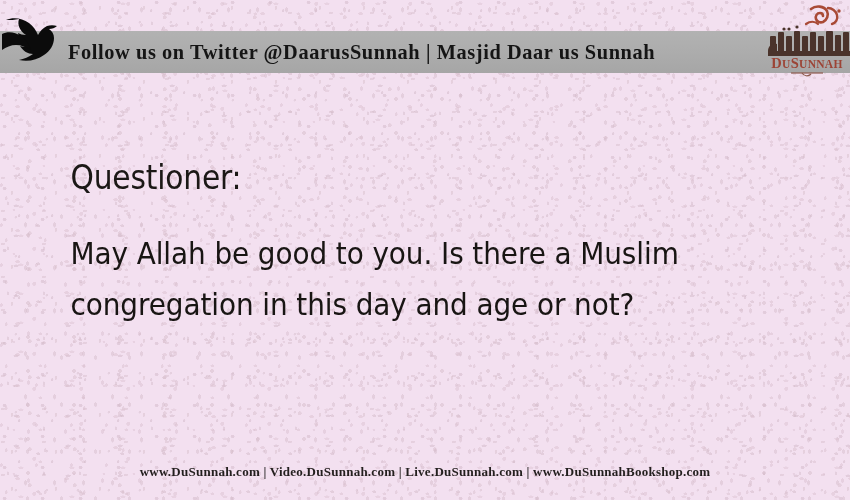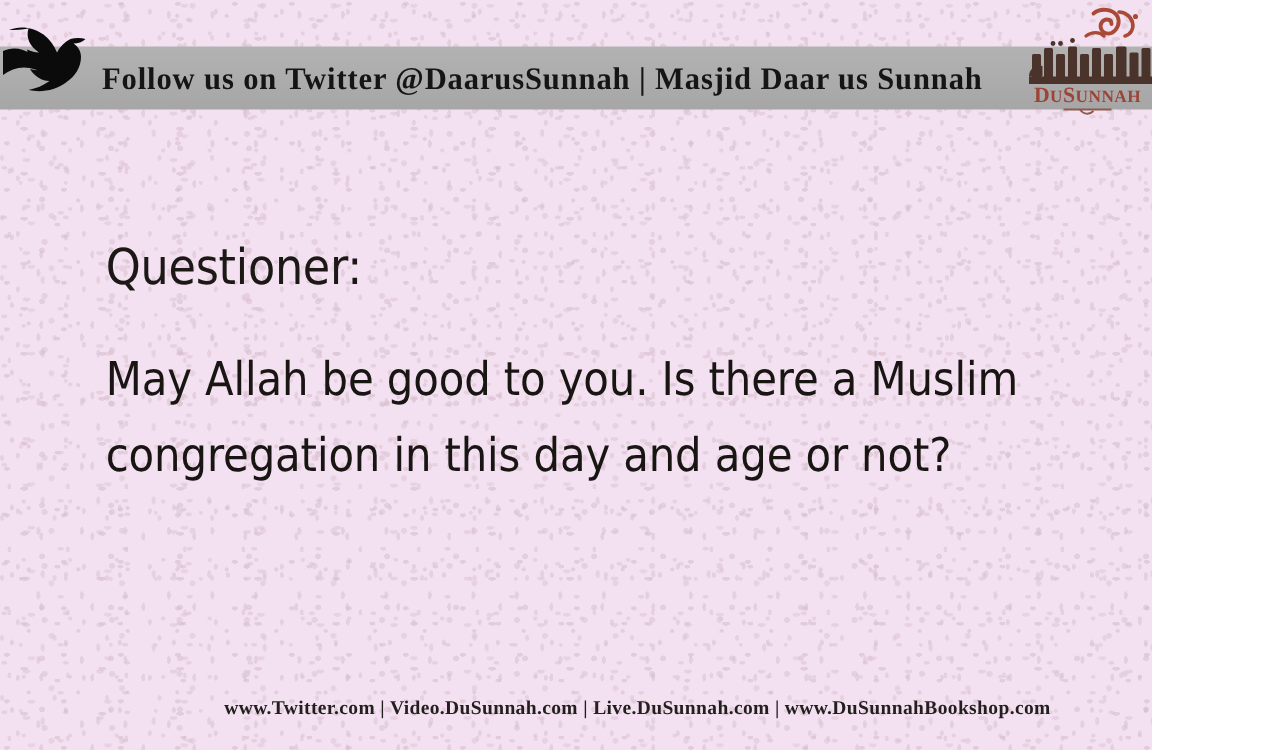--- a/index.html
+++ b/index.html
@@ -8,21 +8,21 @@
   }
   body {
     width: 850px;
     height: 500px;
     overflow: hidden;
     font-family: "Liberation Sans", sans-serif;
   }
 
   #slide {
     position: relative;
-    width: 768px;
+    width: 850px;
     height: 500px;
     background-color: #d946ef;
     overflow: hidden;
   }
 
   
   #paper-texture {
     position: absolute;
     inset: 0;
     pointer-events: none;
@@ -213,15 +213,15 @@
   </div>
 
   <div id="content">
     <div id="questioner-label">Questioner:</div>
     <div id="question-body">
       <span class="q-line">May Allah be good to you. Is there a Muslim</span>
       <span class="q-line">congregation in this day and age or not?</span>
     </div>
   </div>
 
-  <div id="footer-text">www.Twitter.com | Video.DuSunnah.com | Live.DuSunnah.com | www.DuSunnahBookshop.com</div>
+  <div id="footer-text">www.DuSunnah.com | Video.DuSunnah.com | Live.DuSunnah.com | www.DuSunnahBookshop.com</div>
 
 </div>
 
 </body></html>

